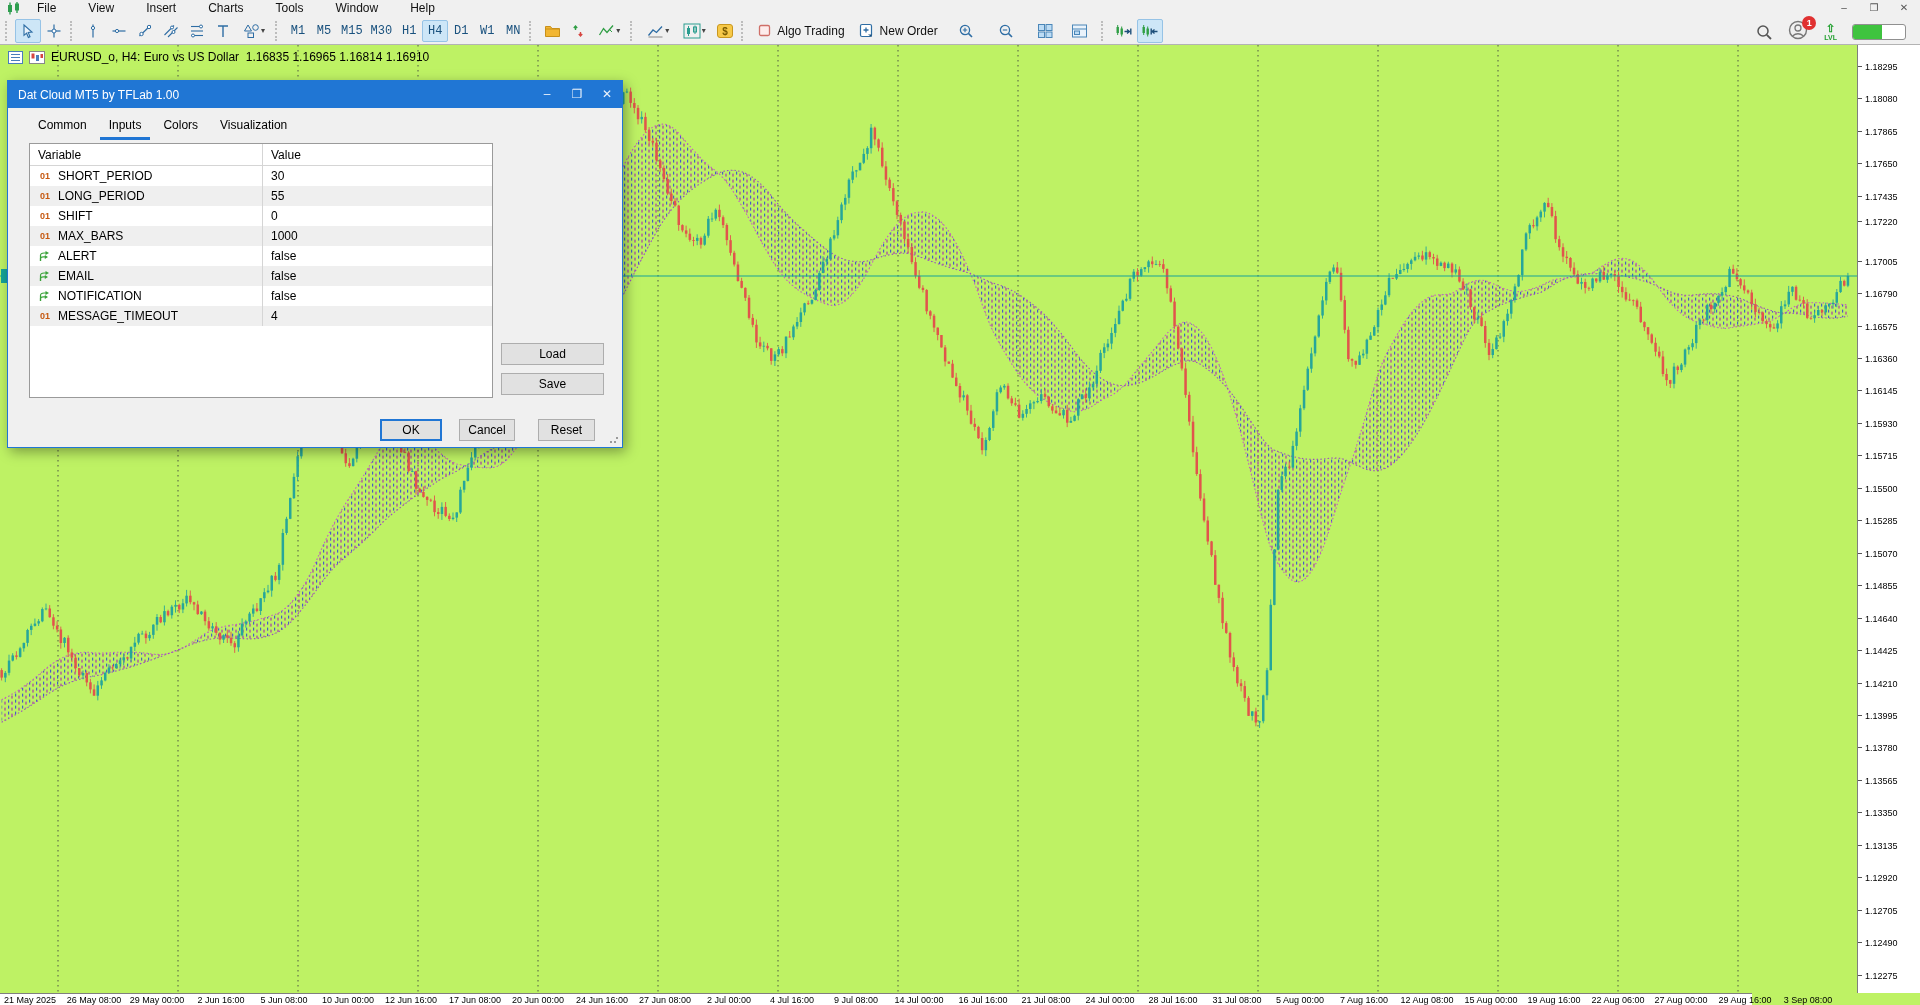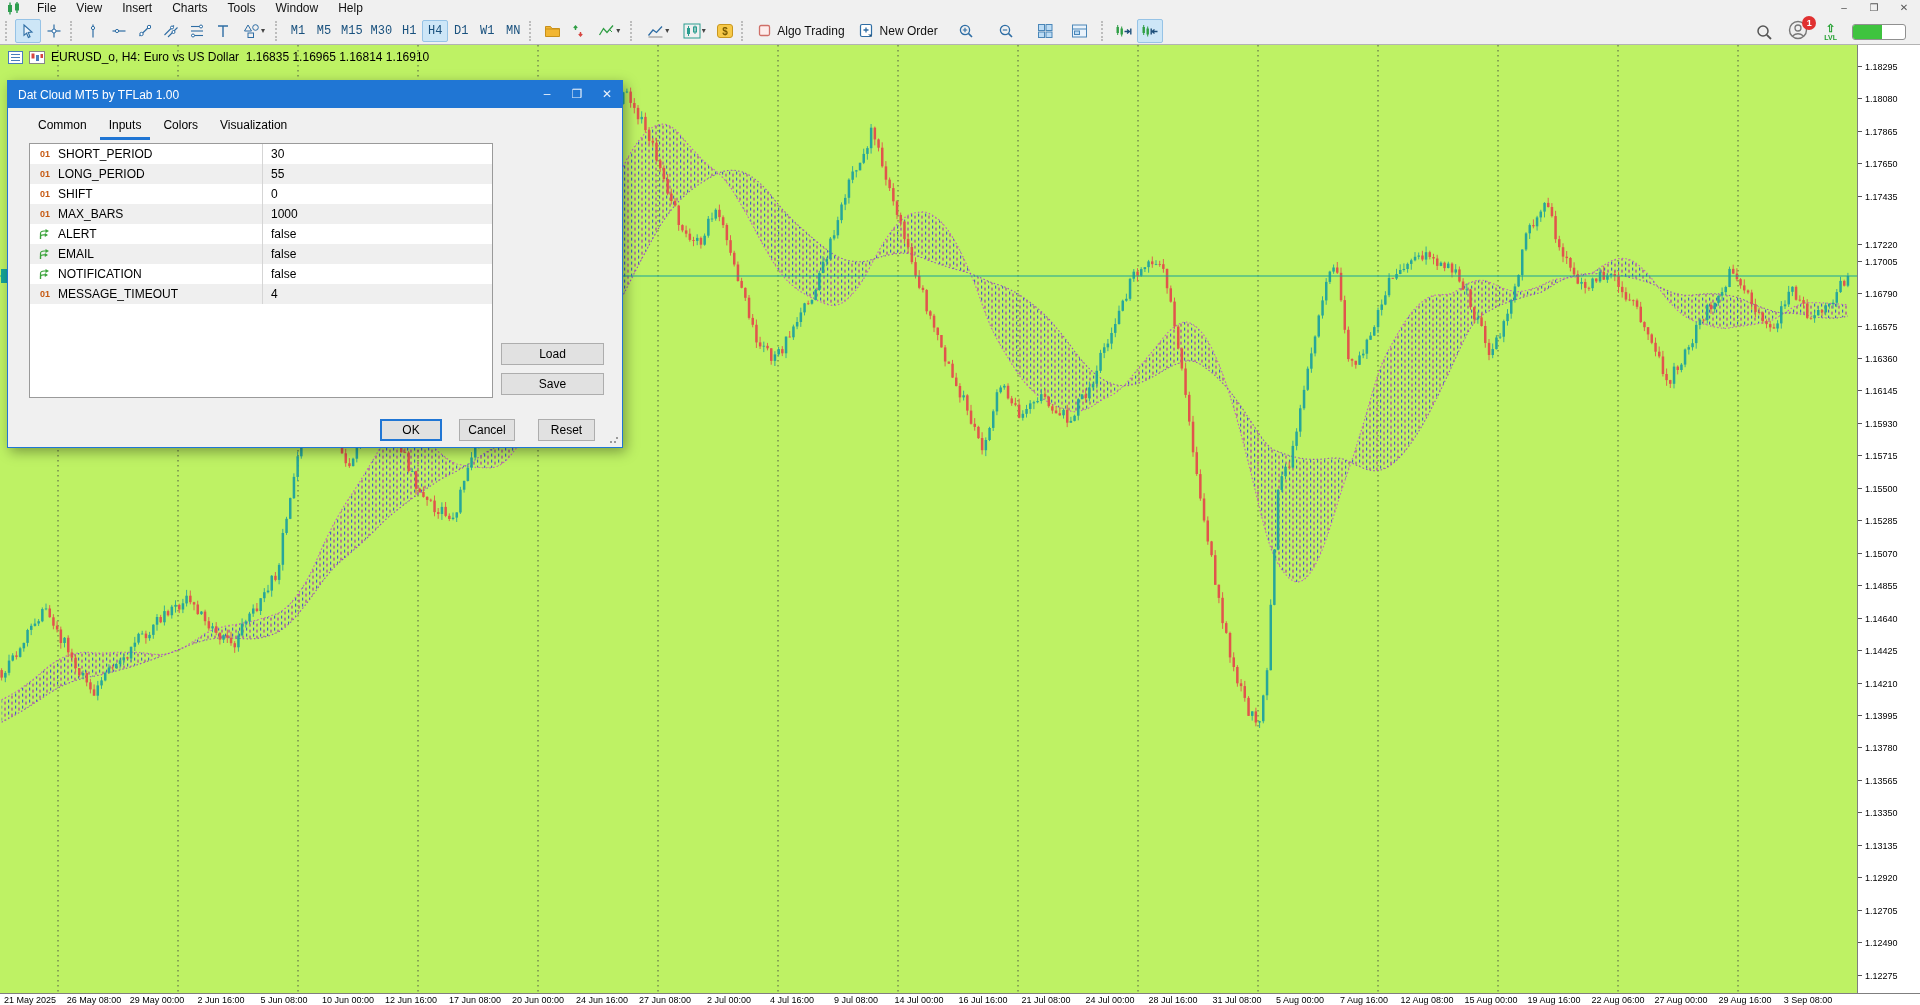--- a/index.html
+++ b/index.html
@@ -37,21 +37,21 @@
   #watermark .brand { font-size:27px; color:#9da3a8; letter-spacing:0.5px; }
 
   
   #chart-region { position:absolute; top:45px; left:0; width:1920px; height:960px; background:#bef264;text-align:right; }
   #plot { position:absolute; left:0; top:0; }
   #ohlc-line { position:absolute; left:8px; top:5px; display:flex; align-items:center; gap:6px; font-size:12px; color:#000; z-index:3; }
   #price-axis { position:absolute; left:1857px; top:0; width:63px; height:948px; background:#fff; border-left:1px solid #7f7f7f; z-index:2; }
   .ptick { position:absolute; left:0; font-size:9px; color:#000; white-space:nowrap; padding-left:7px; line-height:10px; }
   .pdash { position:absolute; left:0; top:4px; width:4px; height:1px; background:#555; }
   #price-tag { position:absolute; left:1px; width:61px; height:14px; background:#17a398; color:#fff; font-size:9px; line-height:14px; padding-left:6px; z-index:3; }
-  #time-axis { position:absolute; left:0; top:948px; width:1920px; height:12px; background:#fff; border-top:1px solid #7f7f7f; z-index:2; }
+  #time-axis { position:absolute; left:0; top:948px; width:1752px; height:12px; background:#fff; border-top:1px solid #7f7f7f; z-index:2; }
   .ttick { position:absolute; top:1px; font-size:9px; color:#000; white-space:nowrap; transform:translateX(-50%); }
 
   
   #dialog { position:absolute; left:7px; top:80px; width:616px; height:368px; background:#f0f0f0; border:1px solid #2076d4; box-shadow:3px 4px 12px rgba(0,0,0,0.35); z-index:20; }
   #dialog-titlebar { height:27px; background:#2076d4; display:flex; align-items:center; color:#fff; font-size:12px; padding-left:10px; }
   #dialog-controls { position:absolute; right:0; top:0; display:flex; }
   .dctl { width:30px; height:27px; text-align:center; line-height:27px; color:#eaf2fb; font-size:12px; }
   #dialog-tabs { position:absolute; left:21px; top:34px; display:flex; gap:4px; }
   .dtab { font-size:12px; color:#000; padding:3px 9px 5px 9px; border-bottom:3px solid transparent; }
   .dtab.active { border-bottom-color:#2076d4; }
@@ -79,21 +79,21 @@
 
   <div id="menubar">
     <span id="app-icon">
       <svg width="15" height="13" viewBox="0 0 15 13">
           <rect x="2" y="3" width="4" height="7" fill="#2e9e4f"></rect>
           <line x1="4" y1="0.5" x2="4" y2="12.5" stroke="#2e9e4f" stroke-width="1.4"></line>
           <rect x="9" y="1.5" width="4" height="7" fill="#2e9e4f"></rect>
           <line x1="11" y1="0" x2="11" y2="11" stroke="#2e9e4f" stroke-width="1.4"></line>
         </svg>
     </span>
-    <span id="menu-items" style="display: inline-flex;">
+    <span id="menu-items" style="display: inline-flex; gap: 12px;">
         <span class="menu-item">File</span>
         <span class="menu-item">View</span>
         <span class="menu-item">Insert</span>
         <span class="menu-item">Charts</span>
         <span class="menu-item">Tools</span>
         <span class="menu-item">Window</span>
         <span class="menu-item">Help</span>
       </span>
     <span id="win-controls">
       <span class="winbtn">–</span>
@@ -1353,21 +1353,21 @@
           <rect x="11.5" y="3" width="2.5" height="4" fill="#d64540"></rect>
         </svg>
       <span><span>EURUSD_o, H4: Euro vs US Dollar</span>&nbsp;&nbsp;<span>1.16835 1.16965 1.16814 1.16910</span></span>
     </div>
     <div id="price-axis">
         <div class="ptick" style="top:17px"><span class="pdash"></span>1.18295</div>
         <div class="ptick" style="top:49px"><span class="pdash"></span>1.18080</div>
         <div class="ptick" style="top:82px"><span class="pdash"></span>1.17865</div>
         <div class="ptick" style="top:114px"><span class="pdash"></span>1.17650</div>
         <div class="ptick" style="top:147px"><span class="pdash"></span>1.17435</div>
-        <div class="ptick" style="top:195px"><span class="pdash"></span>1.17220</div>
+        <div class="ptick" style="top:172px"><span class="pdash"></span>1.17220</div>
         <div class="ptick" style="top:212px"><span class="pdash"></span>1.17005</div>
         <div class="ptick" style="top:244px"><span class="pdash"></span>1.16790</div>
         <div class="ptick" style="top:277px"><span class="pdash"></span>1.16575</div>
         <div class="ptick" style="top:309px"><span class="pdash"></span>1.16360</div>
         <div class="ptick" style="top:341px"><span class="pdash"></span>1.16145</div>
         <div class="ptick" style="top:374px"><span class="pdash"></span>1.15930</div>
         <div class="ptick" style="top:406px"><span class="pdash"></span>1.15715</div>
         <div class="ptick" style="top:439px"><span class="pdash"></span>1.15500</div>
         <div class="ptick" style="top:471px"><span class="pdash"></span>1.15285</div>
         <div class="ptick" style="top:504px"><span class="pdash"></span>1.15070</div>
@@ -1428,20 +1428,24 @@
         <span class="dctl">✕</span>
       </span>
     </div>
     <div id="dialog-tabs">
         <span class="dtab">Common</span>
         <span class="dtab active">Inputs</span>
         <span class="dtab">Colors</span>
         <span class="dtab">Visualization</span>
       </div>
     <div id="param-table">
+        <div class="trow head">
+          <div class="tcell name">Variable</div>
+          <div class="tcell val">Value</div>
+        </div>
         <div class="trow">
           <div class="tcell name">
             <span class="ticon int">01</span>
             <span>SHORT_PERIOD</span>
           </div>
           <div class="tcell val">30</div>
         </div>
         <div class="trow alt">
           <div class="tcell name">
             <span class="ticon int">01</span>

